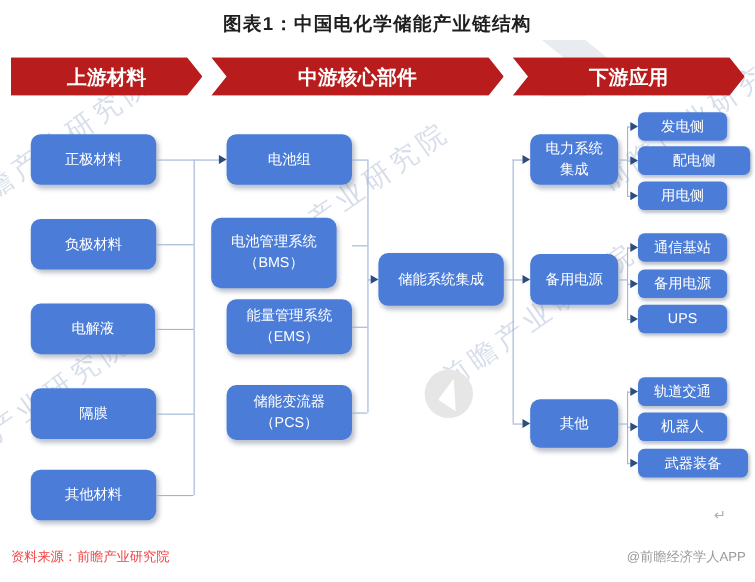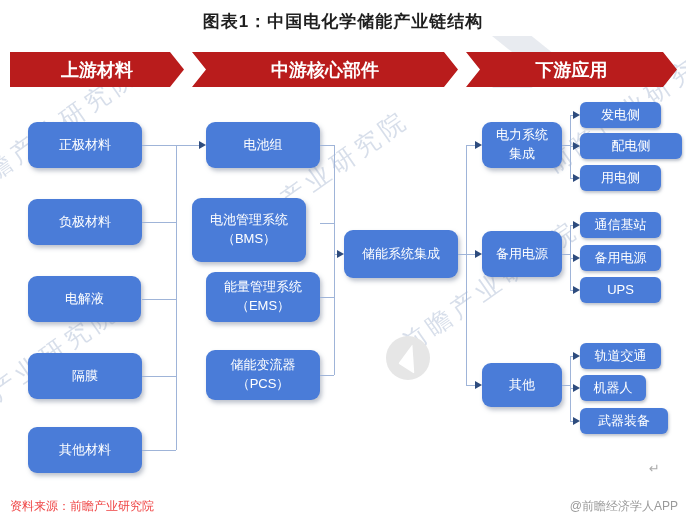--- a/index.html
+++ b/index.html
@@ -108,22 +108,22 @@
     <span>其他</span>
   </div>
 
   <div class="node leaf" style="left:580px;top:102px;width:81px;height:26px;">发电侧</div>
   <div class="node leaf" style="left:580px;top:133px;width:102px;height:26px;">配电侧</div>
   <div class="node leaf" style="left:580px;top:165px;width:81px;height:26px;">用电侧</div>
   <div class="node leaf" style="left:580px;top:212px;width:81px;height:26px;">通信基站</div>
   <div class="node leaf" style="left:580px;top:245px;width:81px;height:26px;">备用电源</div>
   <div class="node leaf" style="left:580px;top:277px;width:81px;height:26px;">UPS</div>
   <div class="node leaf" style="left:580px;top:343px;width:81px;height:26px;">轨道交通</div>
-  <div class="node leaf" style="left:580px;top:375px;width:66px;height:26px;">机器人</div>
-  <div class="node leaf" style="left:580px;top:408px;width:88px;height:26px;">武器装备</div>
+  <div class="node leaf" style="left:580px;top:375px;width:81px;height:26px;">机器人</div>
+  <div class="node leaf" style="left:580px;top:408px;width:100px;height:26px;">武器装备</div>
 
   <div class="cl h" style="left:142px;top:145px;width:34px;"></div>
   <div class="cl h" style="left:142px;top:222px;width:34px;"></div>
   <div class="cl h" style="left:142px;top:299px;width:34px;"></div>
   <div class="cl h" style="left:142px;top:376px;width:34px;"></div>
   <div class="cl h" style="left:142px;top:450px;width:34px;"></div>
   <div class="cl v" style="left:176px;top:145px;height:305px;"></div>
   <div class="cl h" style="left:176px;top:145px;width:23px;"></div>
   <div class="ah" style="left:199px;top:141px;"></div>
 

